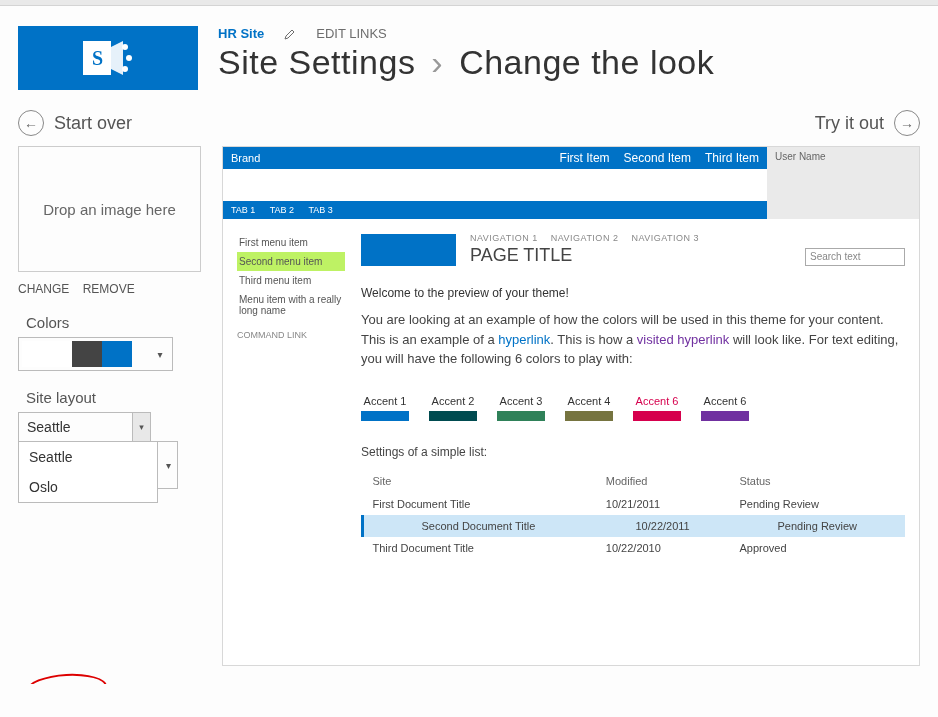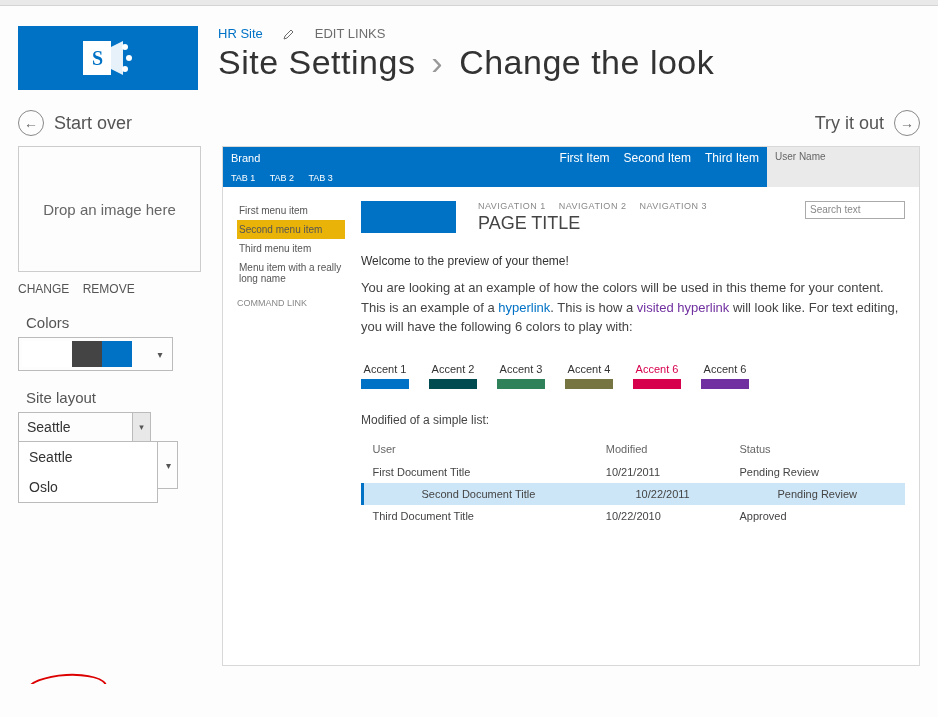--- a/index.html
+++ b/index.html
@@ -3,21 +3,21 @@
 <meta charset="utf-8">
 <style>
 * { margin: 0; padding: 0; box-sizing: border-box; }
 body { font-family: "Segoe UI", "Segoe UI Light", Arial, sans-serif; background: #fdfdfd; color: #333; width: 938px; }
 .top-bar { height: 6px; background: #e9e9e9; border-bottom: 1px solid #d4d4d4; }
 .header { display: flex; padding: 20px 18px 10px 18px; }
 .logo { width: 180px; height: 64px; background: #0072c6; display: flex; align-items: center; justify-content: center; margin-right: 20px; }
 .logo svg { width: 50px; height: 42px; }
 .header-right { flex: 1; }
 .header-top-links { display: flex; align-items: center; gap: 20px; font-size: 13px; margin-bottom: 2px; }
-.hr-site { color: #0072c6; font-weight: 400; }
+.hr-site { color: #0072c6; font-weight: 700; }
 .edit-links { color: #6d6d6d; display: flex; align-items: center; gap: 20px; }
 .pencil-icon { width: 12px; height: 12px; }
 .breadcrumb-title { font-size: 34px; font-weight: 200; color: #333; letter-spacing: 0.5px; }
 .bc-sep { color: #999; margin: 0 6px; }
 .content { display: flex; padding: 10px 18px 18px 18px; gap: 18px; }
 .action-bar { display: flex; justify-content: space-between; align-items: center; padding: 10px 18px 0 18px; }
 .start-over, .try-out { color: #555; font-size: 18px; font-weight: 300; display: flex; align-items: center; gap: 10px; cursor: pointer; }
 .circle-arrow { width: 26px; height: 26px; border: 1px solid #888; border-radius: 50%; display: inline-flex; align-items: center; justify-content: center; font-size: 14px; color: #666; }
 .sidebar { width: 186px; flex-shrink: 0; position: relative; }
 .drop-zone { width: 183px; height: 126px; border: 1px solid #ccc; display: flex; align-items: center; justify-content: center; font-size: 15px; color: #666; font-weight: 300; }
@@ -39,29 +39,29 @@
 .font-main { font-size: 17px; font-weight: 200; color: #333; }
 .font-sub { font-size: 12px; color: #666; font-weight: 600; }
 .font-box .caret-btn { position: absolute; right: 6px; top: 50%; transform: translateY(-50%); font-size: 10px; color: #555; }
 .preview { flex: 1; border: 1px solid #d8d8d8; background: #fff; min-height: 520px; }
 .pv-brand { background: #0072c6; color: #fff; padding: 4px 8px; font-size: 11px; display: flex; align-items: center; }
 .pv-brand-l { font-weight: 400; }
 .pv-brand-r { margin-left: auto; display: flex; gap: 14px; font-size: 12px; }
 .pv-user { background: #eaeaea; color: #666; font-size: 10px; padding: 4px 8px; width: 152px; text-align: left; }
 .pv-brand-row { display: flex; }
 .pv-brand-wrap { flex: 1; }
-.pv-tabs { color: #fff; font-size: 9px; padding: 4px 8px; background: #0072c6; }
+.pv-tabs { color: #fff; font-size: 9px; padding: 4px 8px; background: #0072c6; margin-top: 32px; }
 .pv-tabs span { margin-right: 12px; }
 .pv-body { display: flex; padding: 14px 14px 20px 14px; gap: 16px; }
 .pv-side { width: 108px; font-size: 10px; color: #555; }
 .pv-side .mi { padding: 4px 2px; }
-.pv-side .mi.active { background: #eab308; }
+.pv-side .mi.active { background: #bef264; }
 .pv-side .cl { color: #888; font-size: 9px; margin-top: 10px; text-transform: uppercase; }
 .pv-main { flex: 1; }
-.pv-logo-row { display: flex; align-items: flex-start; gap: 22px; margin-bottom: 20px; }
+.pv-logo-row { display: flex; align-items: flex-end; gap: 14px; margin-bottom: 20px; }
 .pv-logo-block { width: 95px; height: 32px; background: #0072c6; }
 .pv-nav { font-size: 9px; color: #888; letter-spacing: 0.5px; }
 .pv-nav span { margin-right: 10px; }
 .pv-title { font-size: 18px; color: #444; font-weight: 300; margin-top: 2px; }
 .pv-search-box { width: 100px; height: 18px; border: 1px solid #aaa; font-size: 10px; padding: 2px 4px; color: #888; }
 .pv-header-right { margin-left: auto; }
 .pv-text { font-size: 13px; color: #444; line-height: 1.5; }
 .pv-text .hl { color: #0072c6; }
 .pv-text .vhl { color: #7030a0; }
 .pv-welcome { font-size: 12px; color: #333; margin-bottom: 10px; }
@@ -230,25 +230,25 @@
             <div class="accent a5">
               <div class="lbl">Accent 6</div>
               <div class="bar" style="background:#d6004d"></div>
             </div>
             <div class="accent">
               <div class="lbl">Accent 6</div>
               <div class="bar" style="background:#7030a0"></div>
             </div>
           </div>
 
-        <div class="pv-list-title">Modified of a simple list:</div>
+        <div class="pv-list-title">Settings of a simple list:</div>
         <table class="pv-table">
           <thead>
             <tr>
-              <th>User</th>
+              <th>Site</th>
               <th>Modified</th>
               <th>Status</th>
             </tr>
           </thead>
           <tbody id="pv-rows">
               <tr>
                 <td>First Document Title</td>
                 <td>10/21/2011</td>
                 <td>Pending Review</td>
               </tr>

